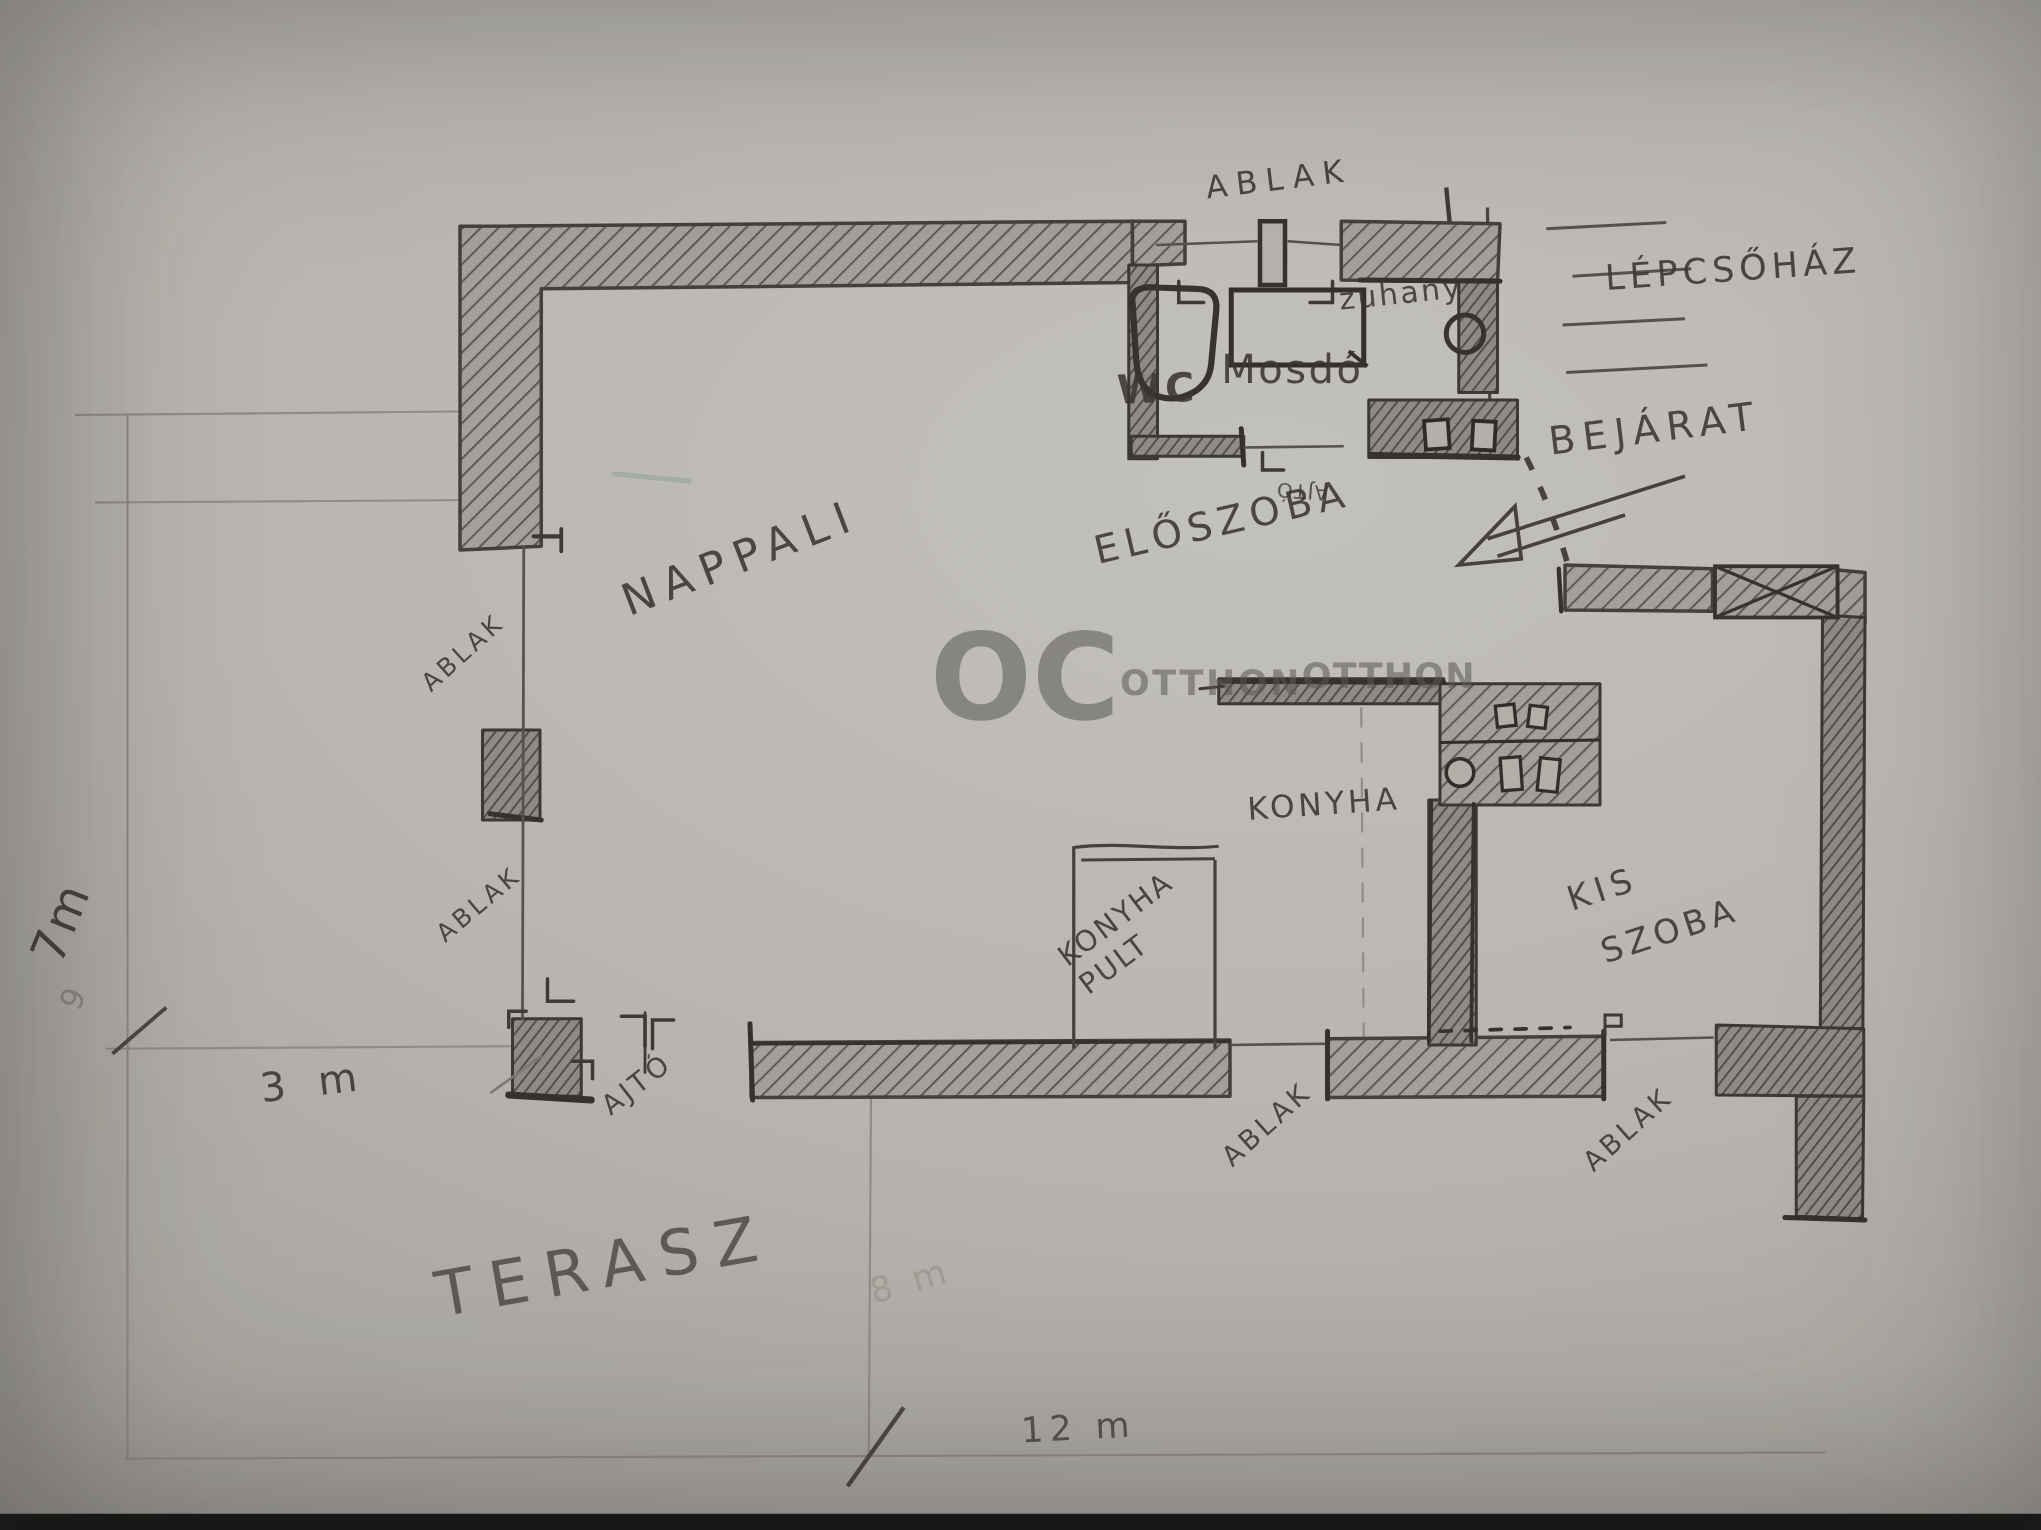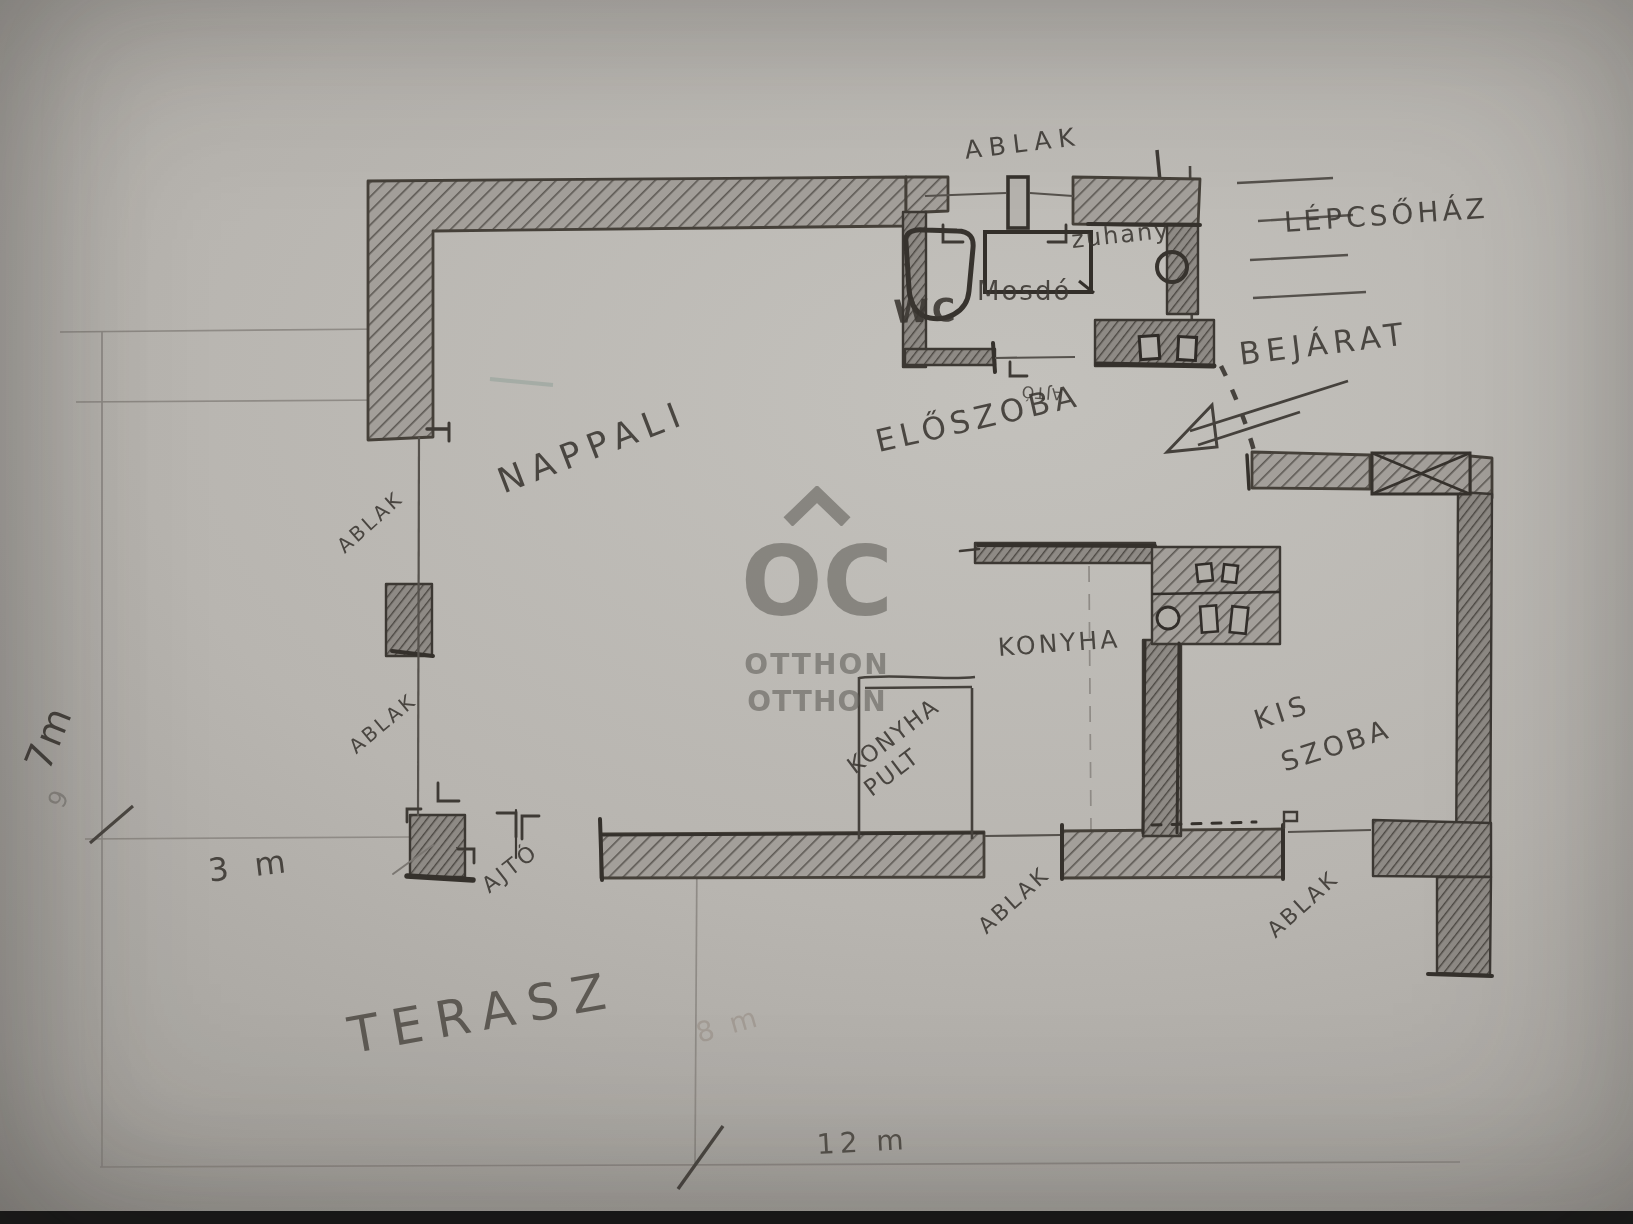--- a/index.html
+++ b/index.html
@@ -7,42 +7,42 @@
     background:radial-gradient(120% 95% at 62% 32%, #c3c1bc 0%, #b8b5b0 45%, #a8a5a0 76%, #918e89 100%);
     font-family:"DejaVu Sans",sans-serif;}
   .page::after{content:"";position:absolute;inset:0;pointer-events:none;
     box-shadow:inset 0 0 200px rgba(35,33,30,.30), inset 40px -20px 120px rgba(35,33,30,.12);}
   .sketch{position:absolute;left:0;top:0;width:1633px;height:1224px;}
   .photo-edge{position:absolute;left:0;bottom:0;width:100%;height:13px;background:#171717;}
   .lbl{position:absolute;color:#3a3631;opacity:.88;white-space:nowrap;transform-origin:left top;}
   .t-ablak-top{left:963px;top:136px;font-size:25px;letter-spacing:7px;transform:rotate(-7deg);}
   .t-lepcsohaz{left:1283px;top:206px;font-size:28px;letter-spacing:4px;transform:rotate(-4deg);}
   .t-zuhany{left:1070px;top:226px;font-size:24px;letter-spacing:2px;transform:rotate(-6deg);}
-  .t-mosdo{left:977px;top:276px;font-size:26px;letter-spacing:2px;}
+  .t-mosdo{left:977px;top:276px;font-size:32px;letter-spacing:2px;}
   .t-wc{left:893px;top:293px;font-size:32px;font-weight:600;letter-spacing:3px;transform:rotate(-2deg);}
   .t-ajto-bath{left:1062px;top:404px;font-size:16px;letter-spacing:1px;transform:rotate(184deg);opacity:.8;}
   .t-bejarat{left:1237px;top:336px;font-size:31px;letter-spacing:6px;transform:rotate(-7deg);}
   .t-eloszoba{left:872px;top:424px;font-size:31px;letter-spacing:5px;transform:rotate(-13deg);}
   .t-nappali{left:492px;top:464px;font-size:35px;letter-spacing:8px;transform:rotate(-21deg);}
   .t-ablak-l1{left:332px;top:540px;font-size:20px;letter-spacing:3px;transform:rotate(-42deg);}
   .t-ablak-l2{left:344px;top:740px;font-size:20px;letter-spacing:3px;transform:rotate(-40deg);}
   .t-konyha{left:997px;top:633px;font-size:25px;letter-spacing:3px;transform:rotate(-4deg);}
   .t-konyha-pult{left:842px;top:758px;font-size:23px;letter-spacing:2px;line-height:1.2;transform:rotate(-37deg);}
   .t-kis{left:1250px;top:706px;font-size:27px;letter-spacing:5px;transform:rotate(-18deg);}
   .t-szoba{left:1277px;top:748px;font-size:27px;letter-spacing:4px;transform:rotate(-18deg);}
   .t-ajto-bottom{left:477px;top:878px;font-size:22px;letter-spacing:3px;transform:rotate(-38deg);}
   .t-ablak-b1{left:973px;top:920px;font-size:22px;letter-spacing:3px;transform:rotate(-42deg);}
   .t-ablak-b2{left:1262px;top:924px;font-size:22px;letter-spacing:3px;transform:rotate(-42deg);}
   .t-terasz{left:344px;top:1008px;font-size:50px;letter-spacing:13px;transform:rotate(-10deg);color:#524e48;}
   .t-7m{left:16px;top:760px;font-size:38px;letter-spacing:2px;transform:rotate(-68deg);}
   .t-9{left:42px;top:800px;font-size:25px;transform:rotate(-65deg);opacity:.3;}
   .t-3m{left:206px;top:852px;font-size:32px;letter-spacing:8px;transform:rotate(-7deg);}
   .t-8m{left:692px;top:1018px;font-size:28px;letter-spacing:4px;transform:rotate(-16deg);color:#93887f;opacity:.5;}
   .t-12m{left:816px;top:1128px;font-size:28px;letter-spacing:5px;transform:rotate(-3deg);color:#4c4841;}
-  .watermark{position:absolute;left:744px;top:486px;width:146px;display:flex;flex-direction:column;
+  .watermark{position:absolute;left:744px;top:486px;width:146px;display:flex;
     align-items:center;color:rgba(90,87,82,.55);}
   .wm-oc{font-size:96px;font-weight:700;line-height:1.02;letter-spacing:0;margin-top:8px;}
   .wm-l1{font-size:28px;font-weight:700;letter-spacing:2px;margin-top:16px;}
   .wm-l2{font-size:28px;font-weight:700;letter-spacing:1px;margin-top:4px;}
 </style>
 </head>
 <body>
 
 <div class="page">
 

